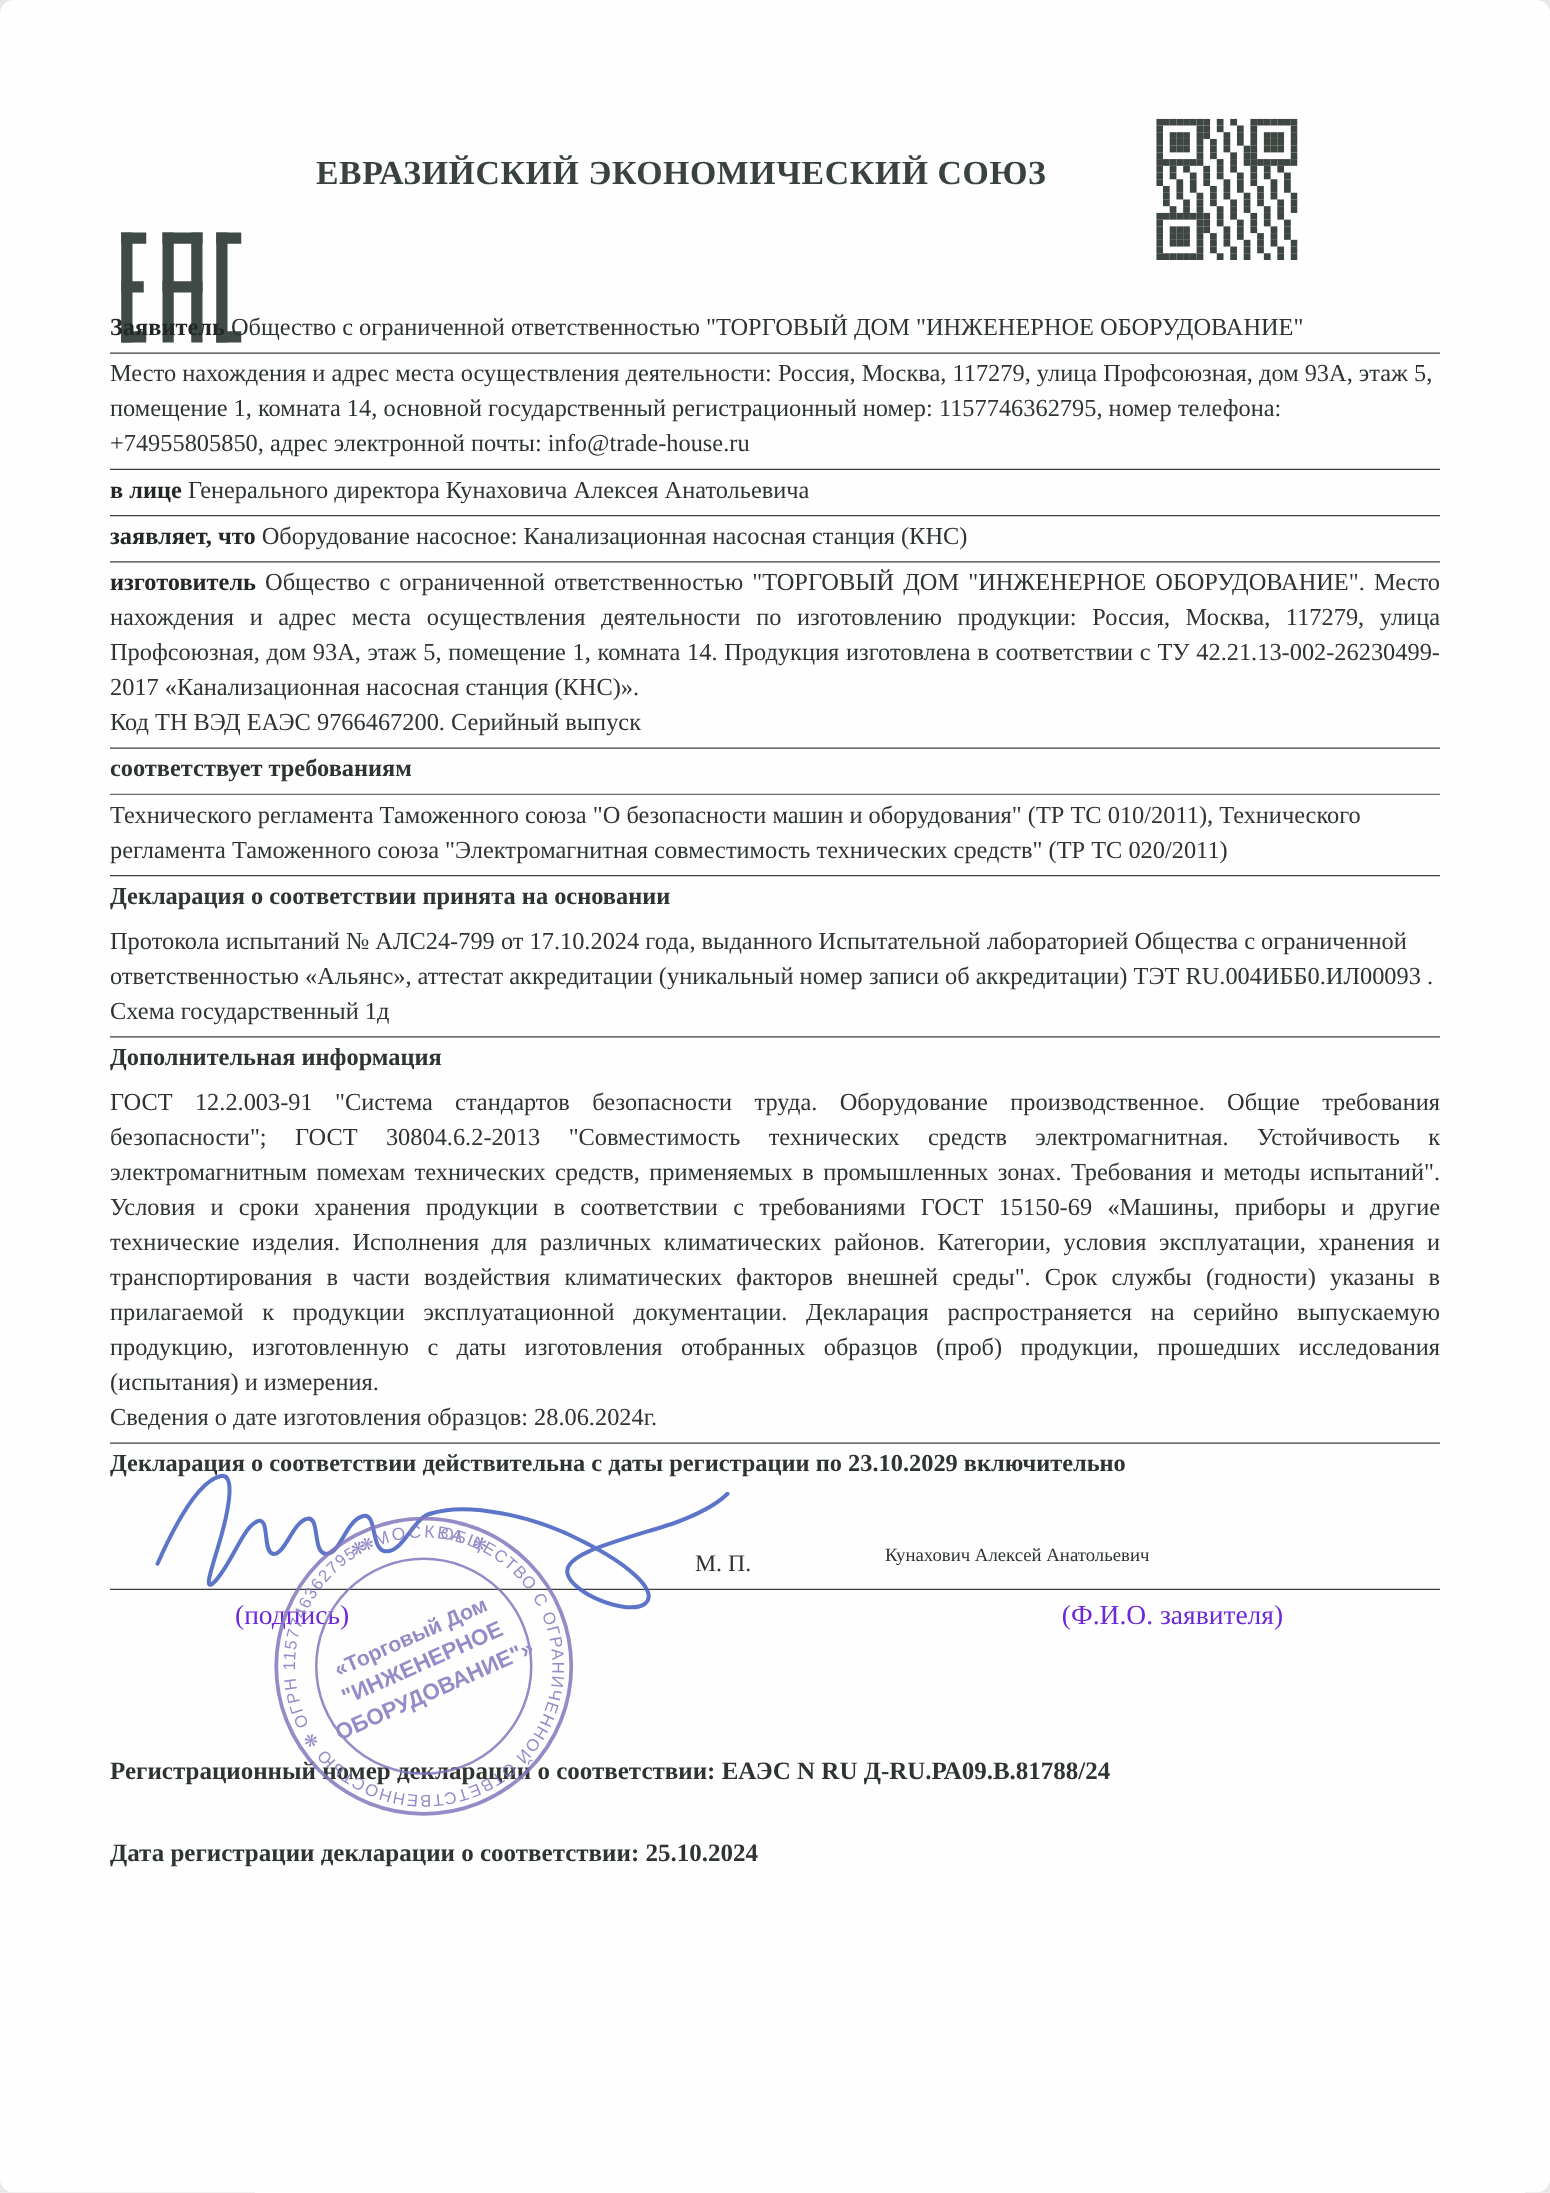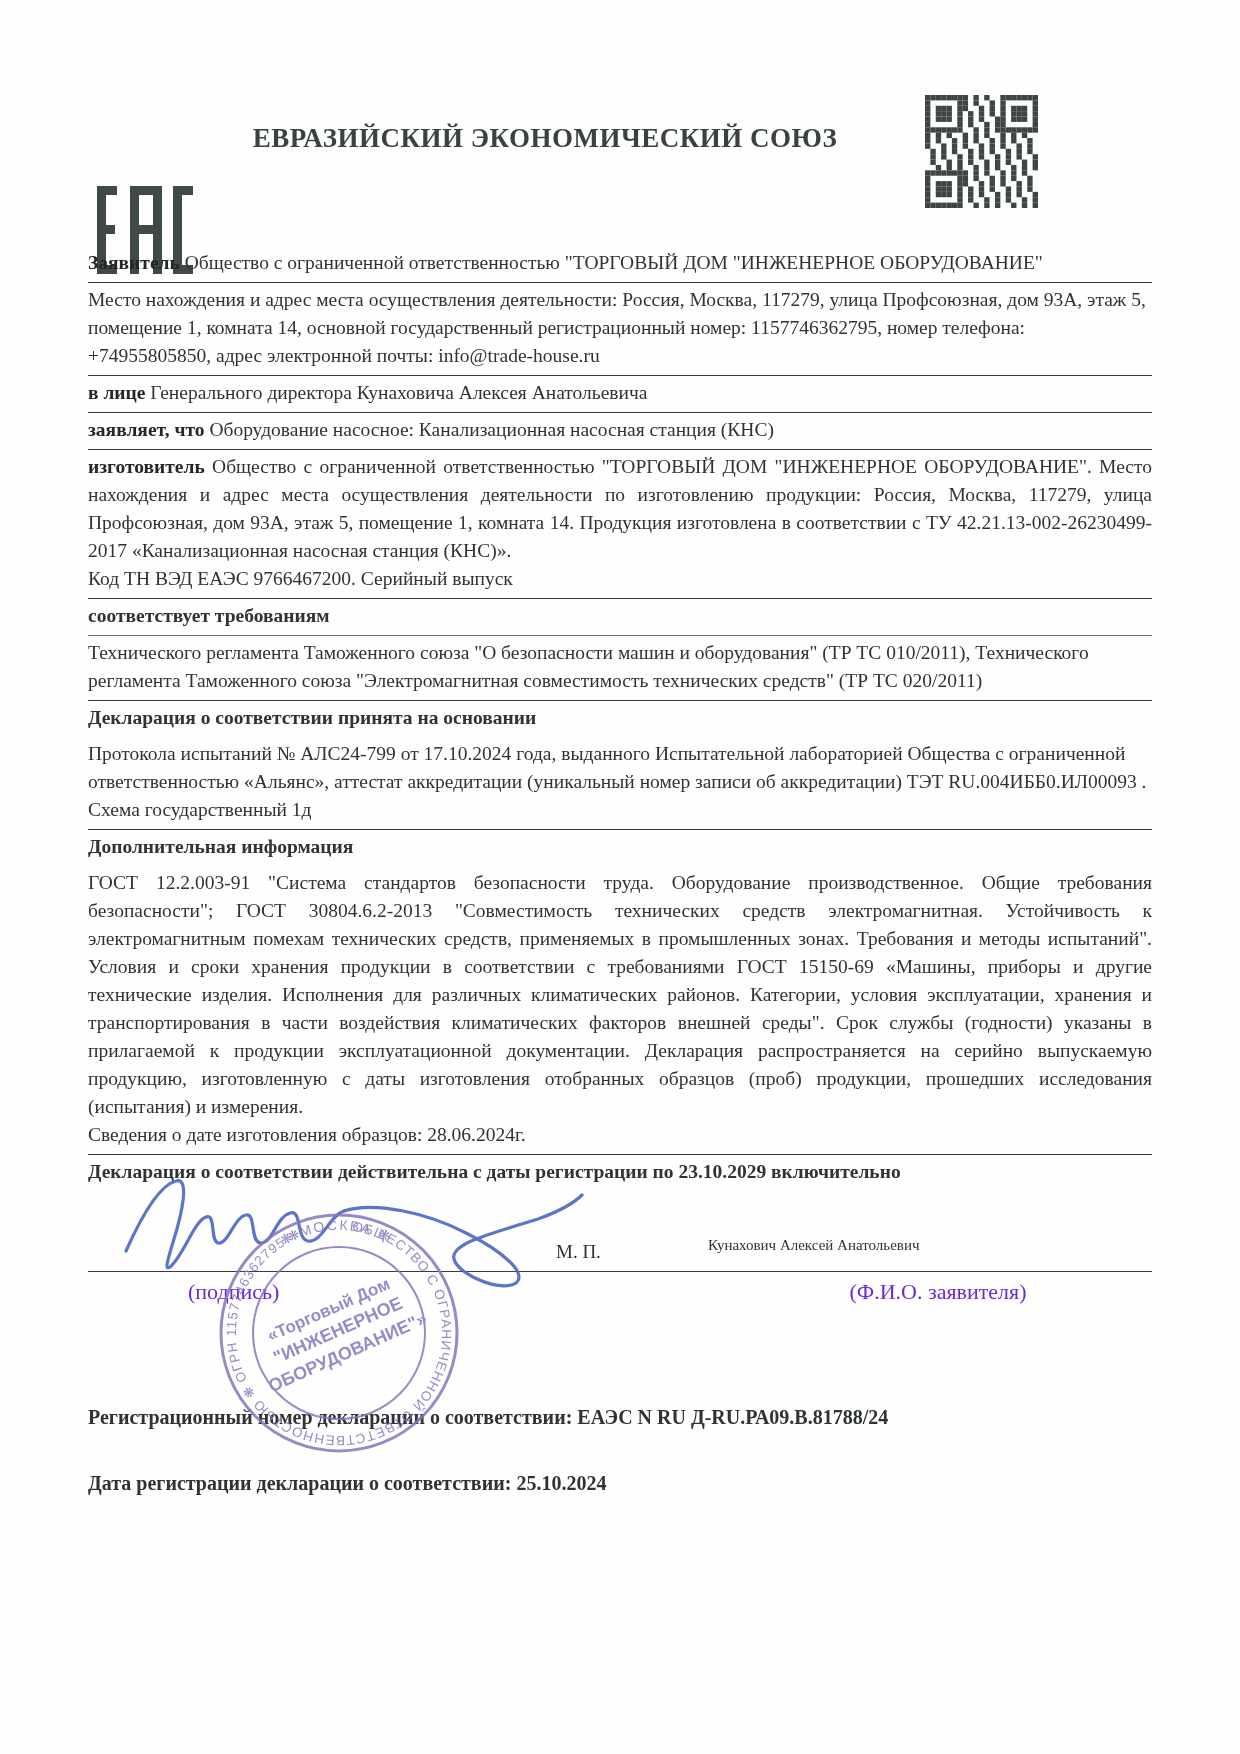--- a/index.html
+++ b/index.html
@@ -1,17 +1,17 @@
 <!DOCTYPE html>
 <html><head>
 <meta charset="utf-8">
 <style>
   html,body{margin:0;padding:0;background:#e8e8e8;}
   .page{position:relative;width:1240px;height:1754px;margin:0 auto;background:#fefefe;
-        font-family:"Liberation Serif","DejaVu Serif",serif;color:#2e3431;overflow:hidden;}
+        font-family:"Liberation Serif","DejaVu Serif",serif;color:#2e3431;overflow:hidden;border-radius:11px;}
   .content{position:absolute;left:88px;top:90px;width:1064px;}
   .titlewrap{padding-right:150px;text-align:center;margin-top:32px;margin-bottom:8px;}
   .title{font-weight:bold;font-size:27px;line-height:32px;color:#39423e;letter-spacing:.5px;}
   .body-start{margin-top:92px;}
   p{margin:0;font-size:19.5px;line-height:28px;}
   .sec{padding:3px 0 5px 0;}
   .rule{border-bottom:1.6px solid #3c3c3c;}
   .rule-light{border-bottom:1.2px solid #6a6a6a;}
   b{color:#23282603;color:#232826;}
   .just{text-align:justify;}

